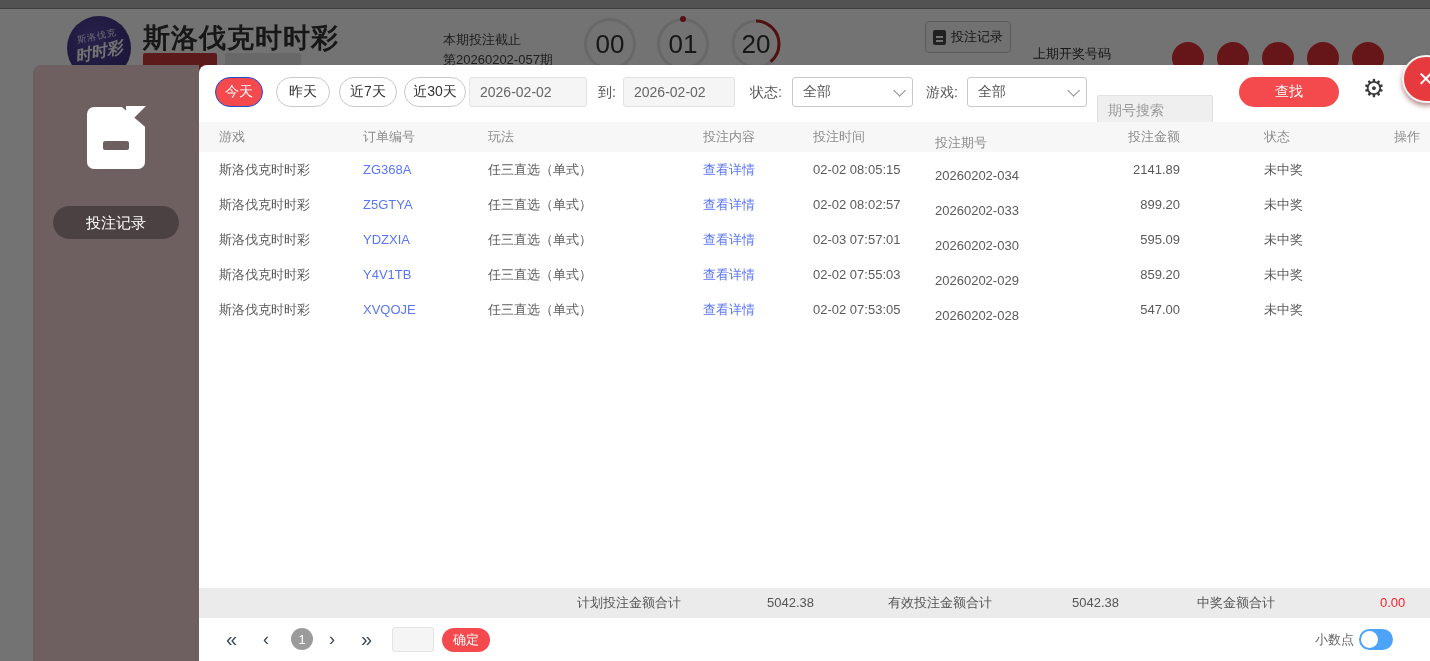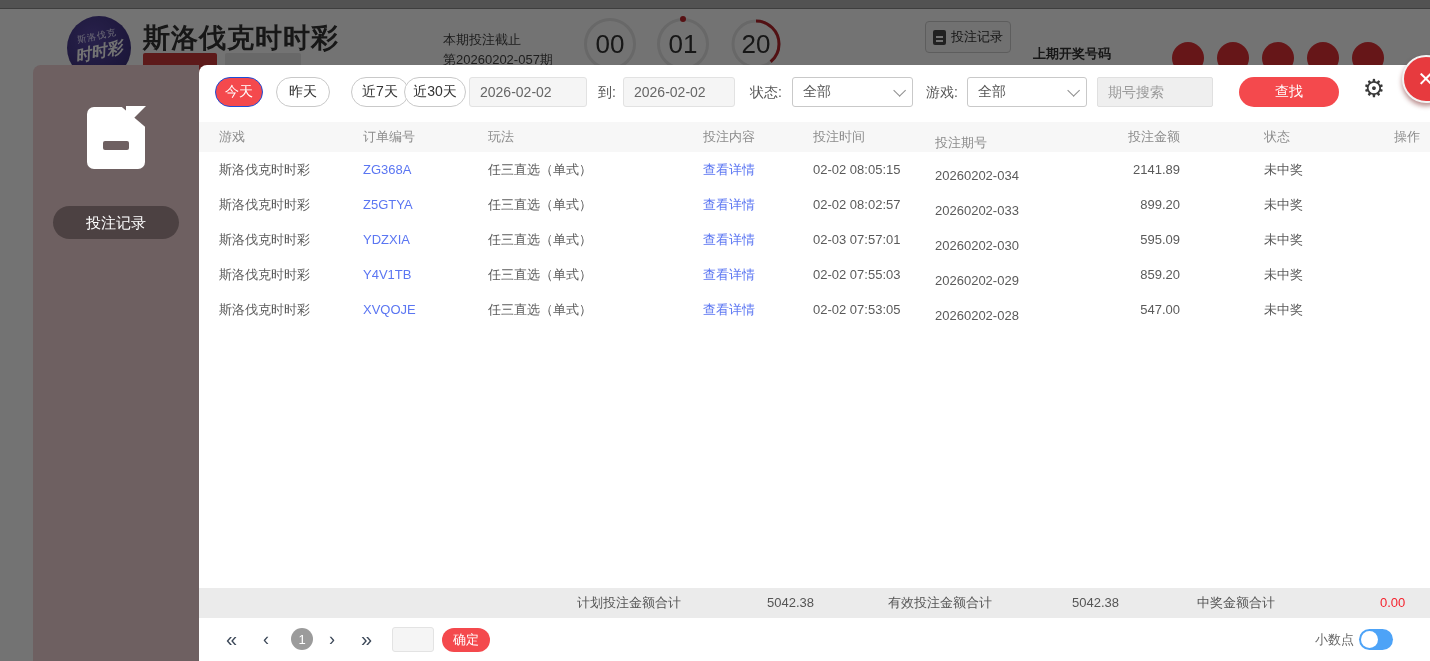--- a/index.html
+++ b/index.html
@@ -23,21 +23,21 @@
                border:3px solid #e6e6e6; background:#fff; display:flex; align-items:center; justify-content:center;
                font-size:26px; color:#333; }
   .cd-h { left:584px; } .cd-m { left:657px; } .cd-s { left:730px; border-color:transparent; }
   .cd-dot { position:absolute; left:50%; top:-5px; width:6px; height:6px; margin-left:-3px; border-radius:50%; background:#c0272d; }
   .cd-svg { position:absolute; left:-3px; top:-3px; }
   .hdr-record-btn { position:absolute; left:925px; top:21px; width:86px; height:32px; background:#fafafa;
                     border:1px solid #cfcfcf; border-radius:4px; display:flex; align-items:center; justify-content:center;
                     gap:5px; font-size:13px; color:#333; }
   .doc-mini { width:13px; height:15px; background:#4a4a4a; border-radius:2px; position:relative; }
   .doc-mini::after { content:""; position:absolute; left:3px; top:6px; width:7px; height:2px; background:#fff; box-shadow:0 4px 0 #fff; }
-  .last-draw-label { position:absolute; left:1033px; top:45px; font-size:13px; color:#333;font-weight:bold; }
+  .last-draw-label { position:absolute; left:1033px; top:45px; font-size:13px; color:#333; }
   .ball { position:absolute; top:42px; width:32px; height:32px; border-radius:50%; background:#e23237; }
 
   
   .overlay { position:absolute; inset:0; background:rgba(0,0,0,0.55); z-index:10; }
 
   
   .side { position:absolute; left:33px; top:65px; width:166px; height:596px; background:#6e6061;
           border-top-left-radius:8px; z-index:20; }
   .doc-icon { position:absolute; left:54px; top:42px; width:58px; height:62px; }
   .doc-page { position:absolute; inset:0; background:#fff; border-radius:7px;
@@ -54,34 +54,34 @@
   .modal { position:absolute; left:199px; top:65px; width:1231px; height:596px; background:#fff;
            border-top-left-radius:8px; z-index:20; }
 
   
   .f { position:absolute; top:12px; height:30px; }
   .chip { border-radius:15px; font-size:14px; display:flex; align-items:center; justify-content:center; cursor:pointer; }
   .chip.red { background:#f4494d; color:#fff; border:1px solid #1d4ed8; }
   .chip.line { background:#fff; color:#333; border:1px solid #c9c9c9; }
   .chip-today { left:16px; width:48px; }
   .chip-yday  { left:77px; width:54px; }
-  .chip-7d    { left:152px; width:58px; }
+  .chip-7d    { left:140px; width:58px; }
   .chip-30d   { left:205px; width:62px; }
   .date-input { background:#f5f5f5; border:1px solid #e2e2e2; border-radius:3px; font-size:14px; color:#666;
                 padding:0 10px; font-family:inherit; }
   .date-1 { left:270px; width:118px; } .date-2 { left:424px; width:112px; }
   .flabel { font-size:14px; color:#555; line-height:30px; }
   .to-label { left:399px; } .status-label { left:551px; } .game-label { left:727px; }
   .sel { background:#fff; border:1px solid #c9c9c9; border-radius:3px; display:flex; align-items:center;
          font-size:14px; color:#555; padding:0 10px; cursor:pointer; }
   .sel-status { left:593px; width:121px; } .sel-game { left:768px; width:120px; }
   .chev { margin-left:auto; width:9px; height:9px; border-right:1.5px solid #8f8f8f; border-bottom:1.5px solid #8f8f8f;
           transform:rotate(45deg) translateY(-3px); }
   .search-input { left:898px; width:116px; background:#efefef; border:1px solid #e0e0e0; border-radius:2px;
-                  font-size:14px; padding:8px 10px; color:#555; font-family:inherit; }
+                  font-size:14px; padding:8px 10px; color:#555; font-family:inherit;margin-top:18px; }
   .search-input::placeholder { color:#9a9a9a; }
   .find-btn { left:1040px; width:100px; background:#f4494d; border:none; border-radius:15px; color:#fff;
               font-size:14px; cursor:pointer; font-family:inherit; }
   .gear { left:1162px; top:9px; width:26px; height:30px; font-family:"DejaVu Sans",sans-serif; font-size:25px;
           color:#3a3a3a; line-height:30px; text-align:center; cursor:pointer; }
 
   
   .thead { position:absolute; left:0; top:57px; width:100%; height:30px; background:#f7f7f7;
            display:flex; align-items:center; font-size:13px; color:#8c8c8c; padding-left:20px; }
   .rows { position:absolute; left:0; top:87px; width:100%; }

